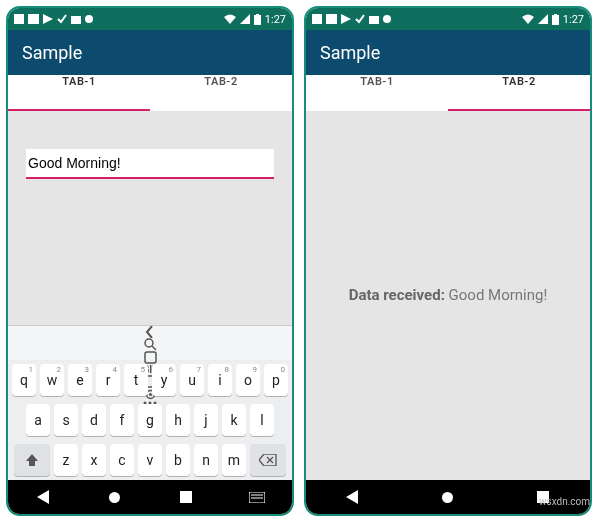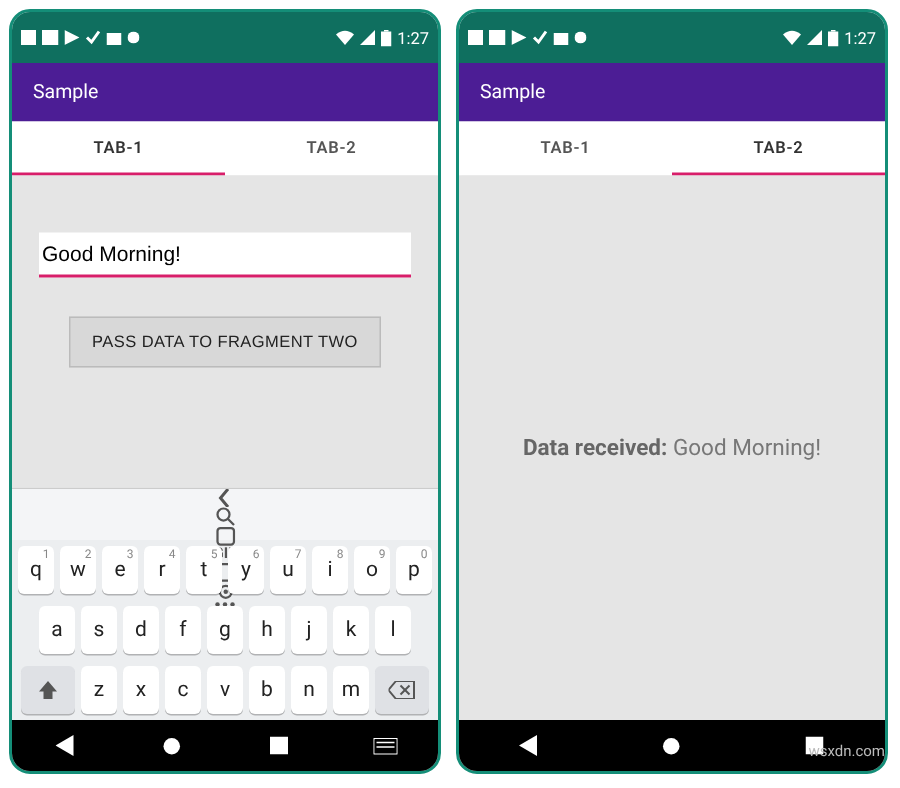--- a/index.html
+++ b/index.html
@@ -18,46 +18,45 @@
     border: 2px solid #148e78;
     border-radius: 14px;
     overflow: hidden;
     display: flex;
     flex-direction: column;
     background: #fff;
     position: relative;
   }
   .statusbar {
     background: #0f6f5f;
-    height: 34px;
+    height: 22px;
     display: flex;
     align-items: center;
     justify-content: space-between;
     padding: 0 6px;
     color: #fff;
     font-size: 11px;
   }
   .status-left, .status-right { display: flex; align-items: center; gap: 4px; }
   .status-right svg, .status-left svg { fill: #fff; }
   .titlebar {
-    background: #4c1d95;
+    background: #0c4a6e;
     color: #fff;
-    font-size: 13px;
+    font-size: 18px;
     padding: 12px 14px;
   }
   .tabs {
     display: flex;
     height: 36px;
     background: #fff;
     box-shadow: 0 2px 3px rgba(0,0,0,0.15);
   }
   .tab {
     flex: 1;
     display: flex;
-    align-items: center;
     justify-content: center;
     font-size: 11px;
     font-weight: 600;
     color: #555;
     letter-spacing: 0.5px;
     border-bottom: 2px solid transparent;
     cursor: pointer;
   }
   .tab.active {
     border-bottom: 2px solid #d81e6a;
@@ -210,21 +209,20 @@
   <div class="tabs">
     <div class="tab active">
         <span>TAB-1</span>
       </div>
     <div class="tab">
         <span>TAB-2</span>
       </div>
   </div>
   <div class="content">
     <input class="input-field" type="text" value="Good Morning!" style="">
-    <button class="primary-btn">PASS DATA TO FRAGMENT TWO</button>
   </div>
 
   <div class="keyboard">
     <div class="kb-toolbar">
       <div class="kb-tool">
           <svg width="10" height="12">
             <path d="M7 0L2 6l5 6" stroke="#555" stroke-width="2" fill="none"></path>
           </svg>
         </div>
       <div class="kb-tool">

